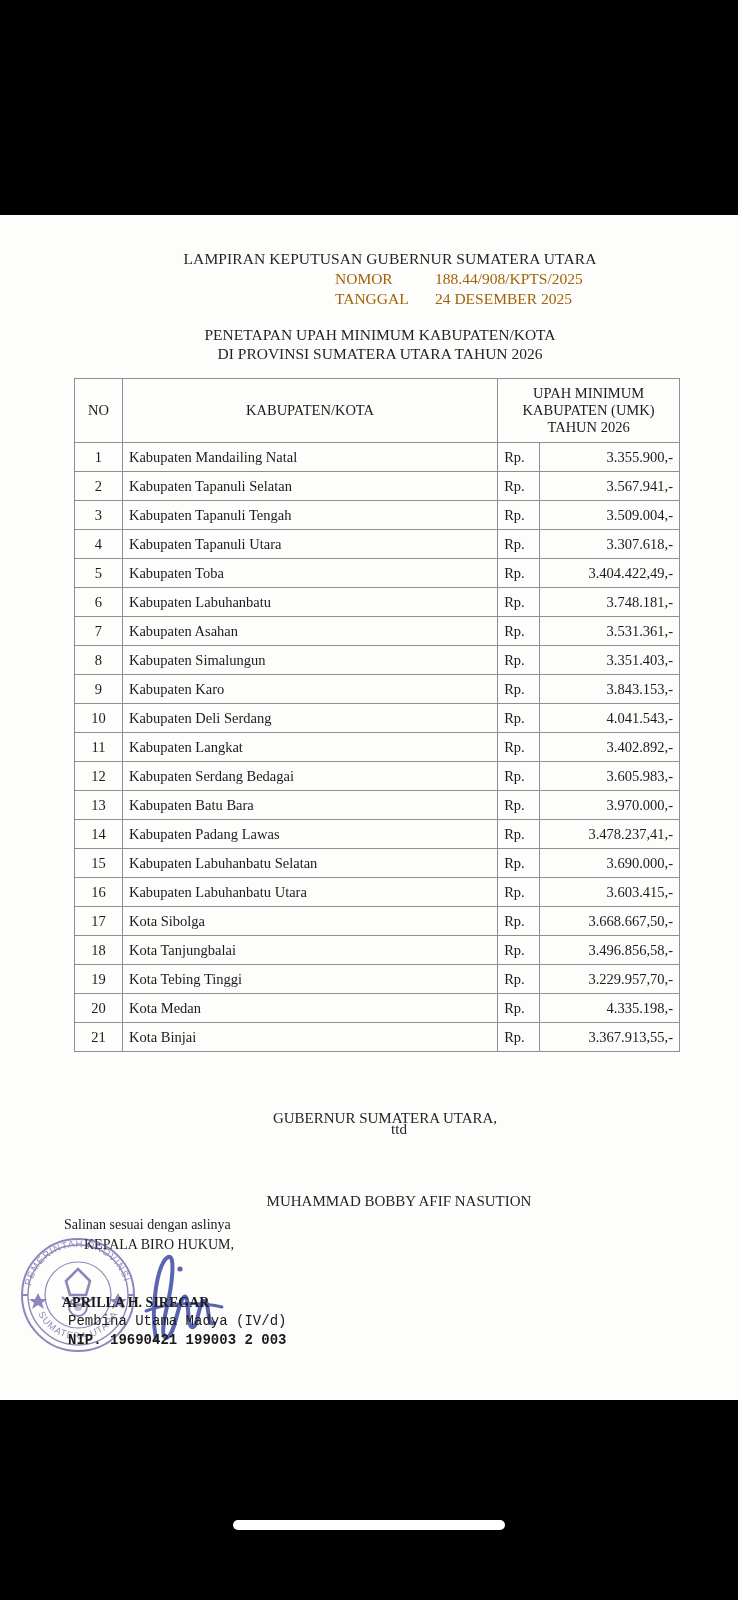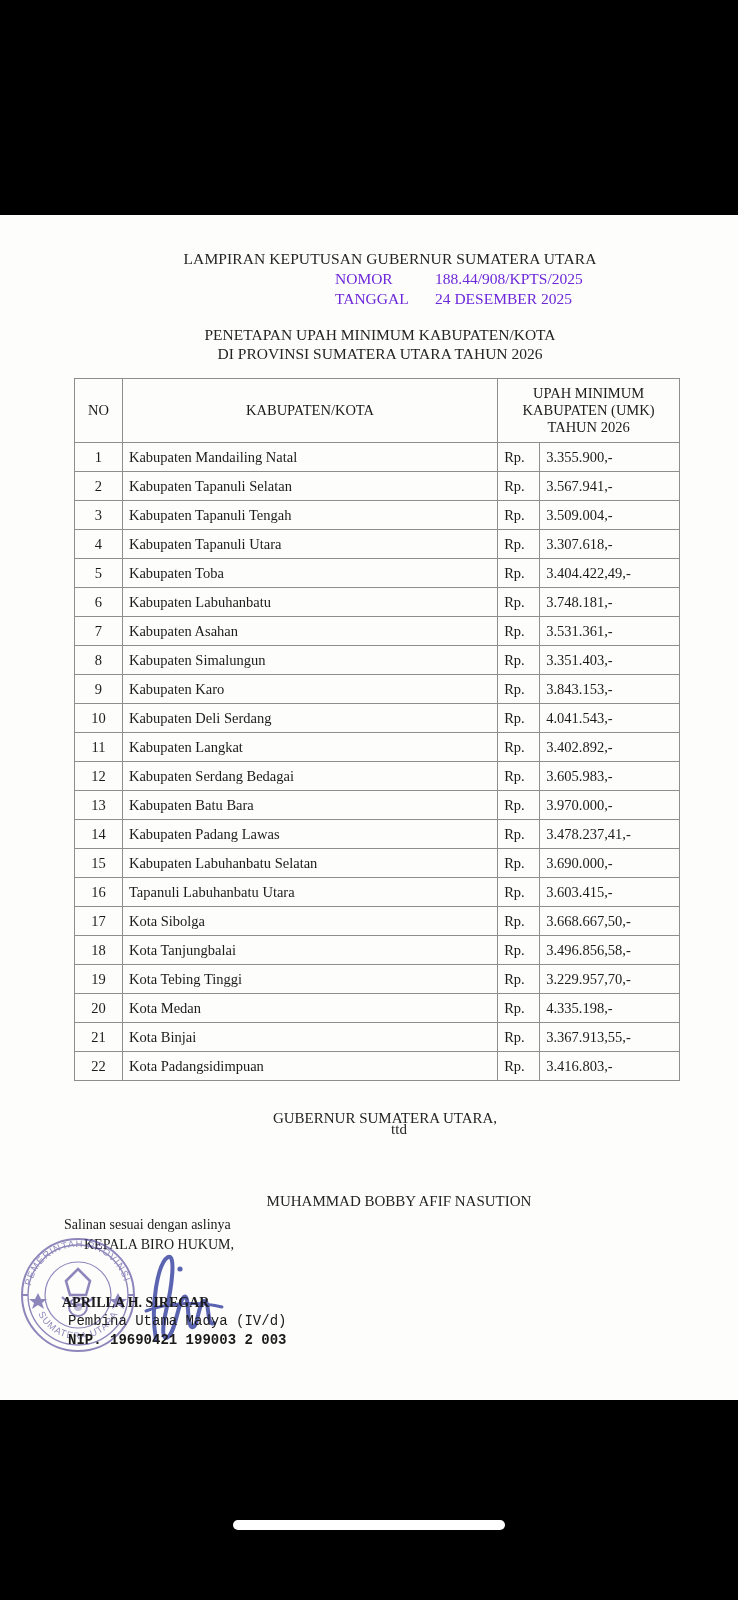--- a/index.html
+++ b/index.html
@@ -13,21 +13,21 @@
     position:absolute; left:0; top:215px; width:738px; height:1185px;
     background:#fdfdfc; color:#1a1a1a;
   }
 
   
   .head-block { position:absolute; left:0; top:35px; width:738px; }
   .head-line1 {
     text-align:center; font-size:15.5px; letter-spacing:.1px;
     padding-left:42px; font-weight:400; color:#242424;
   }
-  .kv-row { display:flex; margin-top:2px; padding-left:335px; font-size:15.5px; color:#6d28d9; }
+  .kv-row { display:flex; margin-top:2px; padding-left:335px; font-size:15.5px; color:#a16207; }
   .kv-label { width:100px; }
   .kv-value { }
 
   .title-block { position:absolute; left:6px; top:110px; width:738px; text-align:center; }
   .title-block .tl { font-size:15.5px; line-height:19px; color:#242424; padding-left:10px; }
 
   
   table.umk {
     position:absolute; left:74px; top:163px;
     width:606px; border-collapse:collapse;
@@ -41,21 +41,21 @@
     font-weight:400;
   }
   table.umk thead th {
     height:auto; padding:6px 4px; text-align:center; line-height:17px;
     font-size:14.5px;
   }
   th.c-no, td.c-no { width:48px; text-align:center; }
   th.c-name, td.c-name { width:376px; text-align:left; padding-left:10px; }
   th.c-umk { width:182px; }
   td.c-rp { width:42px; text-align:left; padding-left:8px; }
-  td.c-val { width:140px; text-align:left; padding-right:9px; }
+  td.c-val { width:140px; text-align:right; padding-right:9px; }
 
   
   .sig { position:absolute; left:0; width:738px; text-align:center; font-size:15px; color:#242424; }
   .sig-gov   { top:895px; padding-left:32px; }
   .sig-ttd   { top:906px; padding-left:60px; }
   .sig-name  { top:978px; padding-left:60px; }
 
   
   .copy-block { position:absolute; left:58px; top:1000px; width:300px; font-size:14px; color:#1b1b1b; line-height:20px; }
   .copy-l1 { padding-left:6px; }
@@ -203,21 +203,21 @@
             <td class="c-val">3.478.237,41,-</td>
           </tr>
           <tr>
             <td class="c-no">15</td>
             <td class="c-name">Kabupaten Labuhanbatu Selatan</td>
             <td class="c-rp">Rp.</td>
             <td class="c-val">3.690.000,-</td>
           </tr>
           <tr>
             <td class="c-no">16</td>
-            <td class="c-name">Tapanuli Labuhanbatu Utara</td>
+            <td class="c-name">Kabupaten Labuhanbatu Utara</td>
             <td class="c-rp">Rp.</td>
             <td class="c-val">3.603.415,-</td>
           </tr>
           <tr>
             <td class="c-no">17</td>
             <td class="c-name">Kota Sibolga</td>
             <td class="c-rp">Rp.</td>
             <td class="c-val">3.668.667,50,-</td>
           </tr>
           <tr>
@@ -236,26 +236,20 @@
             <td class="c-no">20</td>
             <td class="c-name">Kota Medan</td>
             <td class="c-rp">Rp.</td>
             <td class="c-val">4.335.198,-</td>
           </tr>
           <tr>
             <td class="c-no">21</td>
             <td class="c-name">Kota Binjai</td>
             <td class="c-rp">Rp.</td>
             <td class="c-val">3.367.913,55,-</td>
-          </tr>
-          <tr>
-            <td class="c-no">22</td>
-            <td class="c-name">Kota Padangsidimpuan</td>
-            <td class="c-rp">Rp.</td>
-            <td class="c-val">3.416.803,-</td>
           </tr>
         </tbody>
     </table>
 
     <div class="sig sig-gov">GUBERNUR SUMATERA UTARA,</div>
     <div class="sig sig-ttd">ttd</div>
     <div class="sig sig-name">MUHAMMAD BOBBY AFIF NASUTION</div>
 
     <div class="copy-block">
       <div class="copy-l1">Salinan sesuai dengan aslinya</div>

